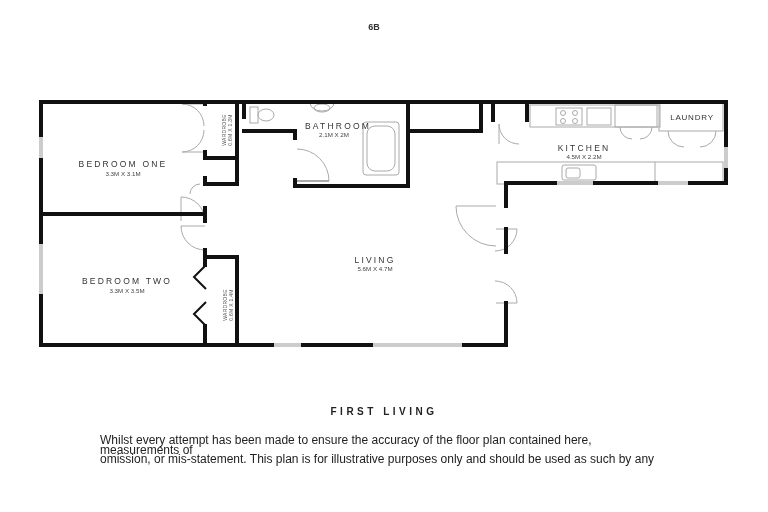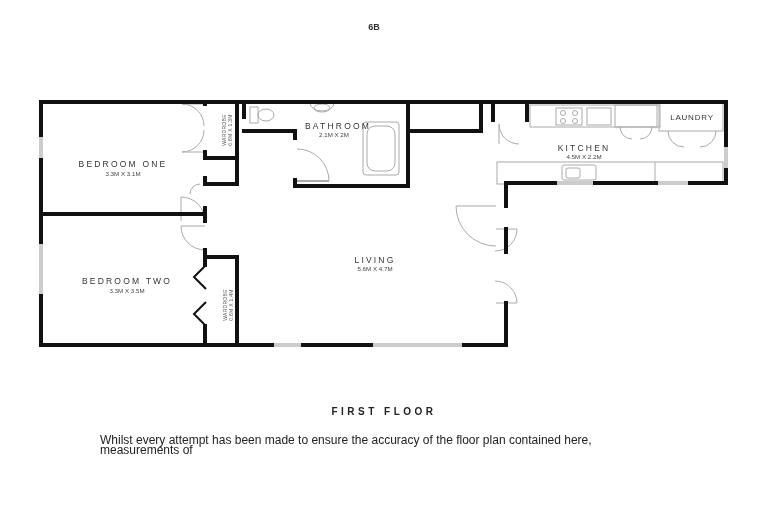--- a/index.html
+++ b/index.html
@@ -174,17 +174,18 @@
       <text class="ward" x="0" y="0" text-anchor="middle">WARDROBE</text>
       <text class="ward" x="0" y="6" text-anchor="middle">0.6M X 1.3M</text>
     </g>
     <g transform="translate(227,305) rotate(-90)">
       <text class="ward" x="0" y="0" text-anchor="middle">WARDROBE</text>
       <text class="ward" x="0" y="6" text-anchor="middle">0.6M X 1.4M</text>
     </g>
   </g>
 </svg>
 
-<div id="floor-title" class="abs">FIRST FLOOR</div>
+<div id="floor-title" class="abs">FIRST LIVING</div>
 
 <div id="disclaimer" class="abs">
   <span>Whilst every attempt has been made to ensure the accuracy of the floor plan contained here, measurements of</span>
+  <span>omission, or mis-statement. This plan is for illustrative purposes only and should be used as such by any</span>
 </div>
 
 </body></html>

